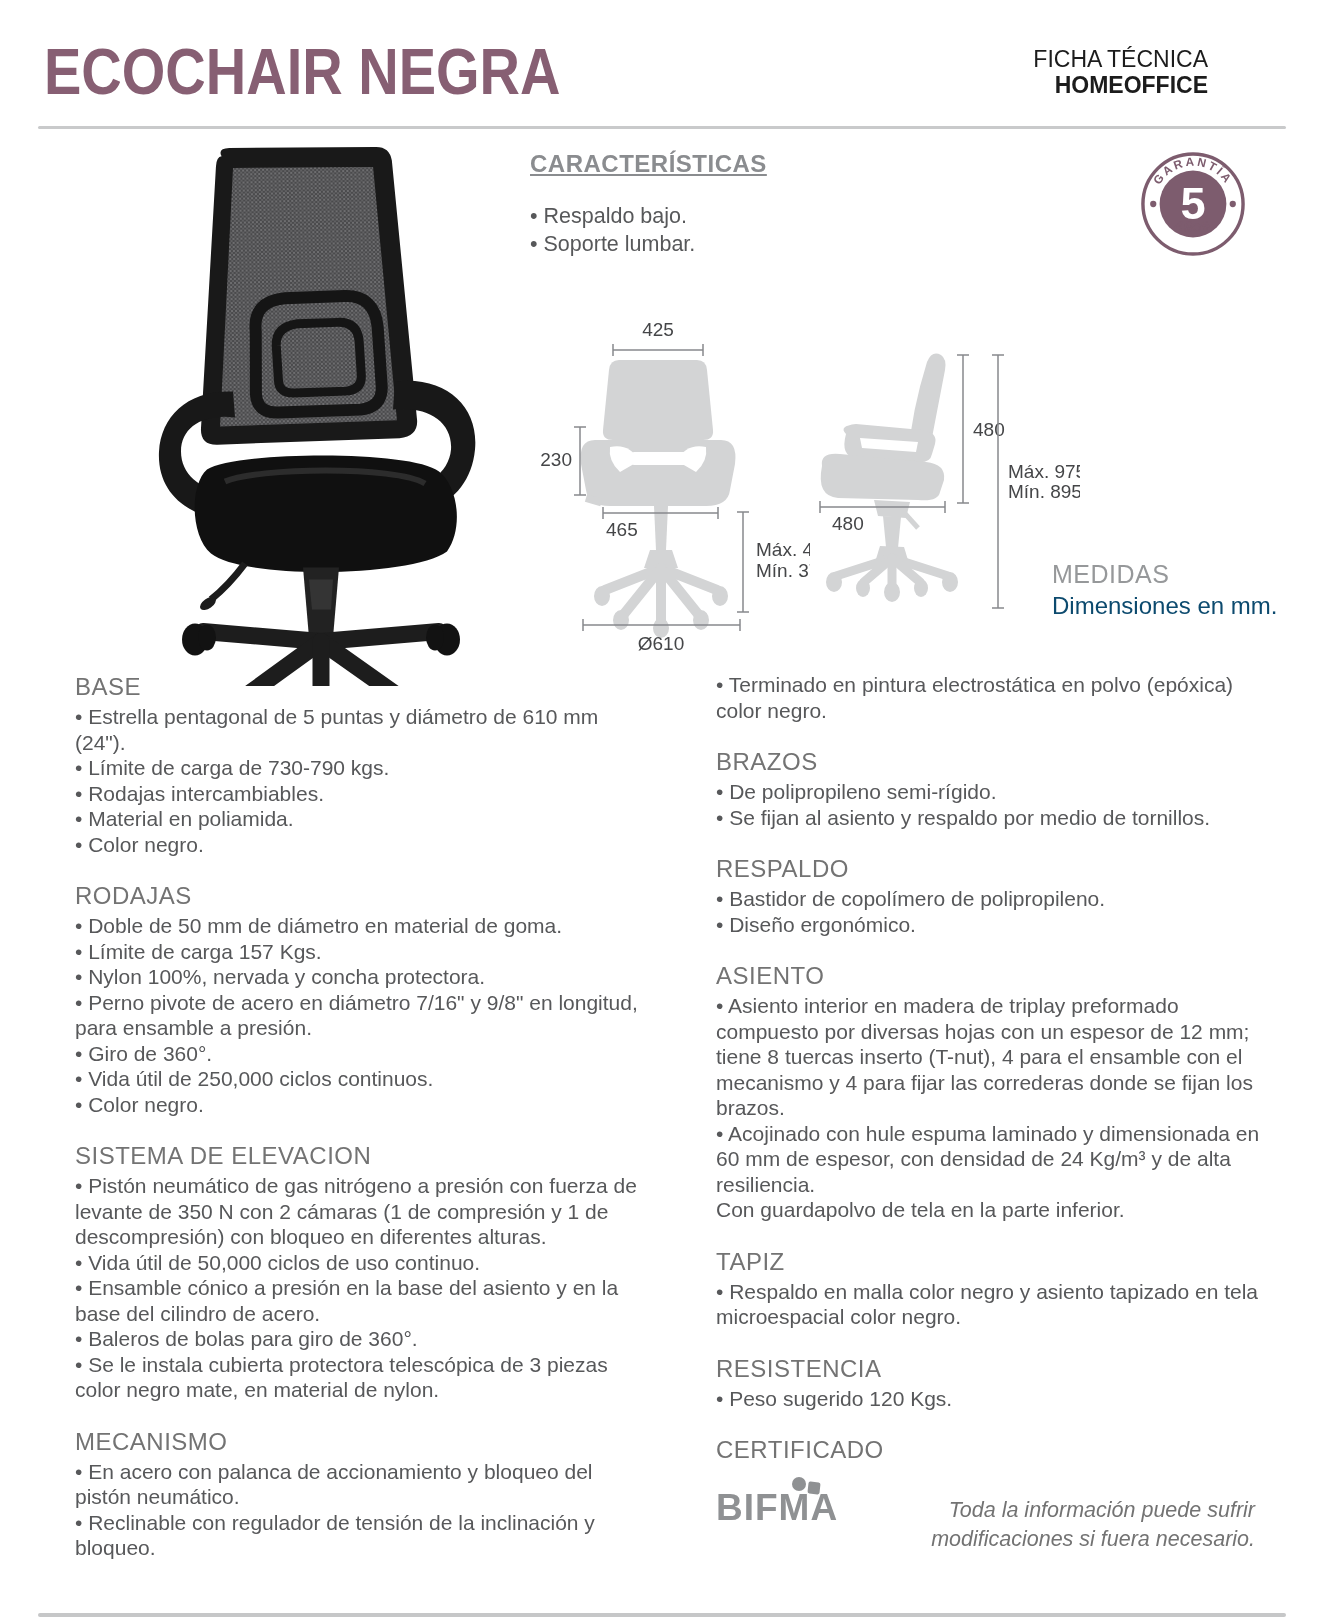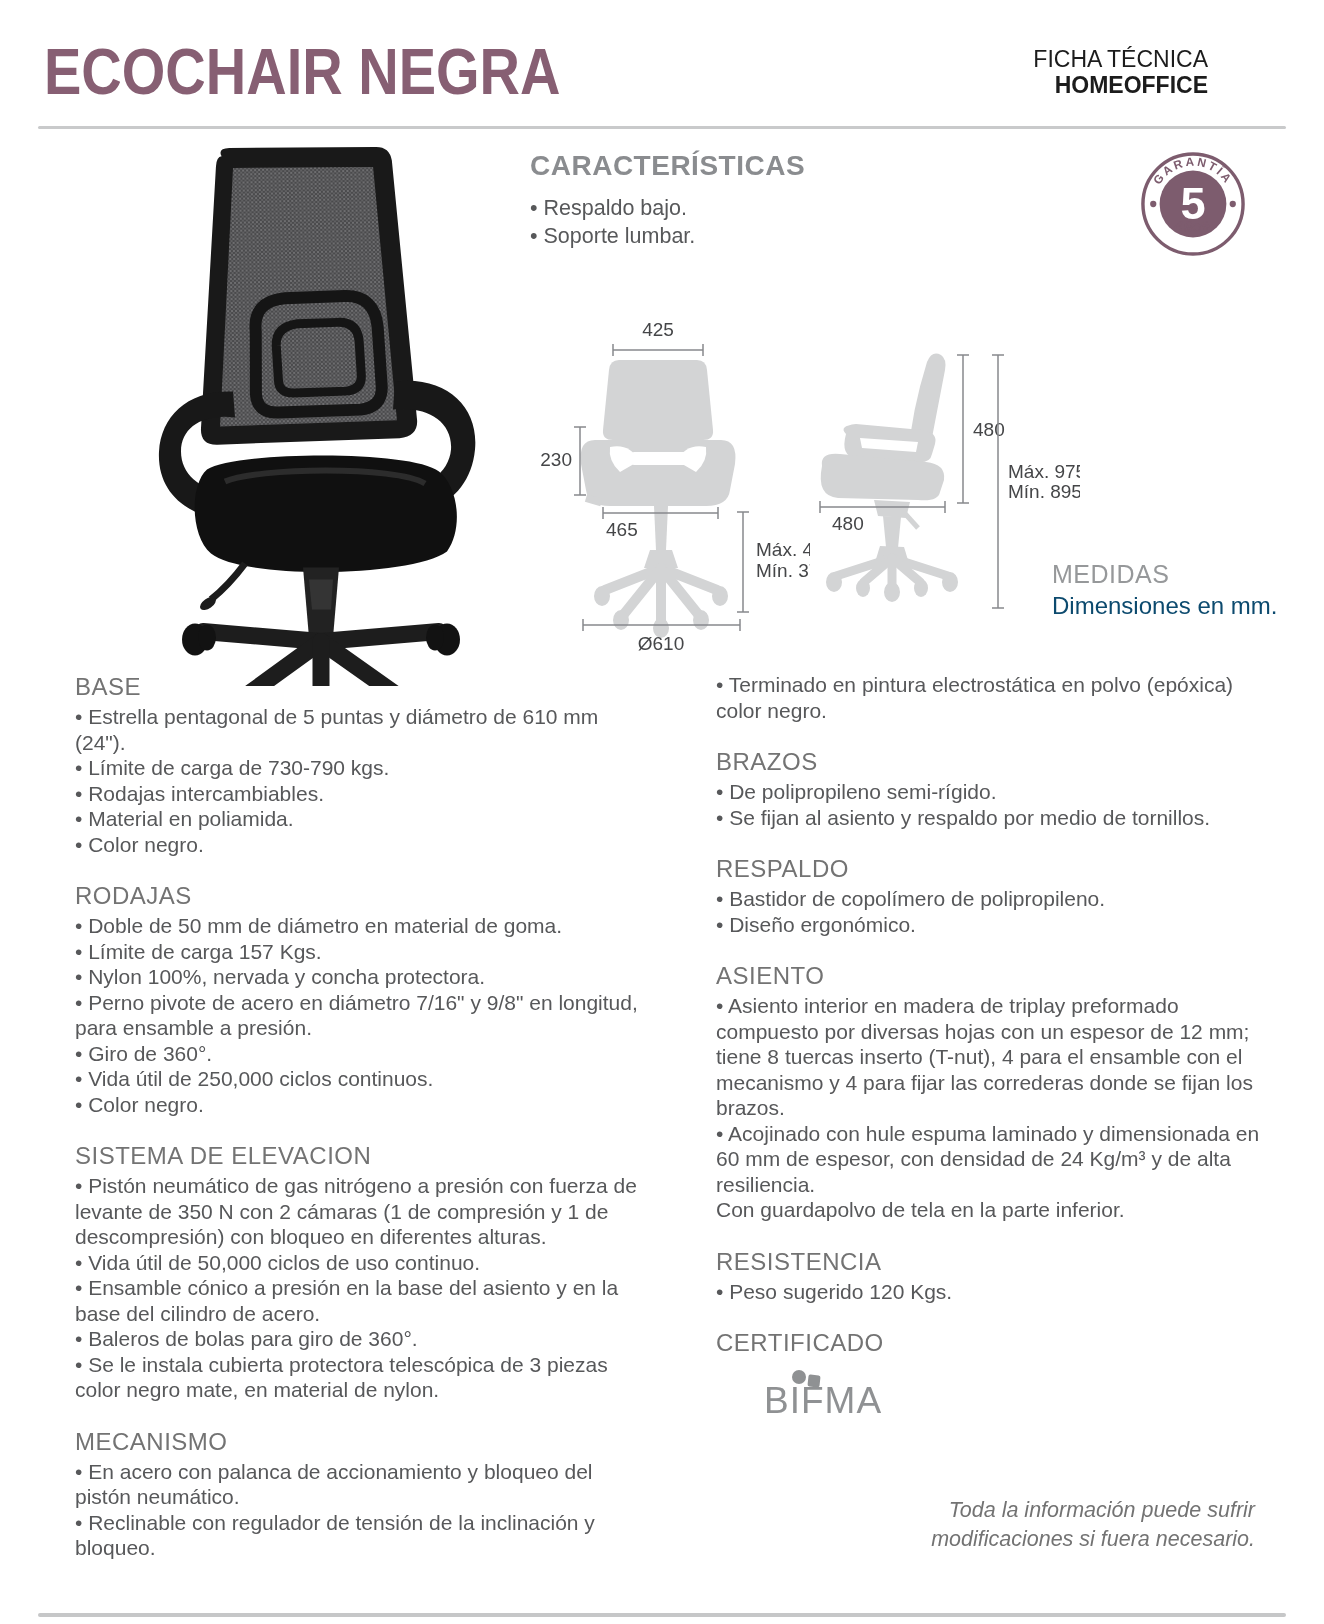--- a/index.html
+++ b/index.html
@@ -9,21 +9,21 @@
   .title{position:absolute;left:44px;top:34px;font-size:56px;font-weight:700;
          color:#875f73;letter-spacing:0;transform:scaleY(1.16);transform-origin:left top;white-space:nowrap;}
   .doc-type{position:absolute;right:116px;top:46px;text-align:right;font-size:23px;color:#1c1c1c;line-height:26px;}
   .doc-type .l1{font-weight:400;}
   .doc-type .l2{font-weight:700;}
   .rule-top{position:absolute;left:38px;right:38px;top:126px;height:3px;background:#c9cacb;border-radius:2px;}
   .rule-bottom{position:absolute;left:38px;right:38px;top:1613px;height:4px;background:#c6c7c8;border-radius:2px;}
 
   .chair-photo{position:absolute;left:95px;top:138px;width:410px;height:548px;}
   .caracteristicas{position:absolute;left:530px;top:150px;width:420px;}
-  .caracteristicas .head{font-size:28px;font-weight:700;color:#8a8c8f;letter-spacing:.5px;margin-bottom:12px;}
+  .caracteristicas .head{font-size:24px;font-weight:700;color:#8a8c8f;letter-spacing:.5px;margin-bottom:24px;text-decoration:underline;}
   .caracteristicas .item{font-size:21.5px;color:#57585a;line-height:28px;}
   .caracteristicas .item::before{content:"• ";}
 
   .badge{position:absolute;left:1139px;top:150px;width:108px;height:108px;}
 
   .diagram-front{position:absolute;left:520px;top:300px;}
   .diagram-side{position:absolute;left:780px;top:330px;}
   .dim-line{stroke:#87898c;stroke-width:1.5;}
   .dim-label{font-family:"Liberation Sans",sans-serif;font-size:19px;fill:#454648;}
   .silh{fill:#d3d4d5;}
@@ -35,21 +35,21 @@
   .col{position:absolute;top:672px;}
   .col-left{left:75px;width:576px;}
   .col-right{left:716px;width:546px;}
   .section + .section{margin-top:24px;}
   .sec-heading{font-size:24px;color:#737373;line-height:30px;letter-spacing:.5px;margin-bottom:2px;}
   .sec-item{font-size:21px;line-height:25.5px;color:#57585a;}
   .sec-item::before{content:"• ";}
   .sec-item.no-bullet::before{content:"";}
 
   .bifma{position:relative;margin-top:14px;height:52px;}
-  .bifma-text{font-size:37px;font-weight:400;color:#8f9193;letter-spacing:1px;position:absolute;left:0;top:8px;margin-left:48px;}
+  .bifma-text{font-size:37px;font-weight:700;color:#8f9193;letter-spacing:1px;position:absolute;left:0;top:8px;}
   .bifma-dot{position:absolute;left:76px;top:-2px;width:14px;height:14px;border-radius:50%;background:#8f9193;}
   .bifma-square{position:absolute;left:92px;top:3px;width:12px;height:12px;border-radius:2px;background:#8f9193;transform:rotate(6deg);}
 
   .footer-note{position:absolute;right:69px;top:1496px;text-align:right;font-style:italic;
                font-size:21.5px;color:#737373;line-height:29px;}
 </style>
 </head>
 <body>
 
 <div class="title">ECOCHAIR NEGRA</div>
@@ -276,20 +276,24 @@
       <div class="sec-item">Bastidor de copolímero de polipropileno.</div>
       <div class="sec-item">Diseño ergonómico.</div>
     </div>
     <div class="section">
       <div class="sec-heading">ASIENTO</div>
       <div class="sec-item">Asiento interior en madera de triplay preformado compuesto por diversas hojas con un espesor de 12 mm; tiene 8 tuercas inserto (T-nut), 4 para el ensamble con el mecanismo y 4 para fijar las correderas donde se fijan los brazos.</div>
       <div class="sec-item">Acojinado con hule espuma laminado y dimensionada en 60 mm de espesor, con densidad de 24 Kg/m³ y de alta resiliencia.</div>
       <div class="sec-item no-bullet">Con guardapolvo de tela en la parte inferior.</div>
     </div>
     <div class="section">
+      <div class="sec-heading">TAPIZ</div>
+      <div class="sec-item">Respaldo en malla color negro y asiento tapizado en tela microespacial color negro.</div>
+    </div>
+    <div class="section">
       <div class="sec-heading">RESISTENCIA</div>
       <div class="sec-item">Peso sugerido 120 Kgs.</div>
     </div>
     <div class="section">
       <div class="sec-heading">CERTIFICADO</div>
       <div class="bifma">
         <span class="bifma-dot"></span>
         <span class="bifma-square"></span>
         <span class="bifma-text">BIFMA</span>
       </div>

